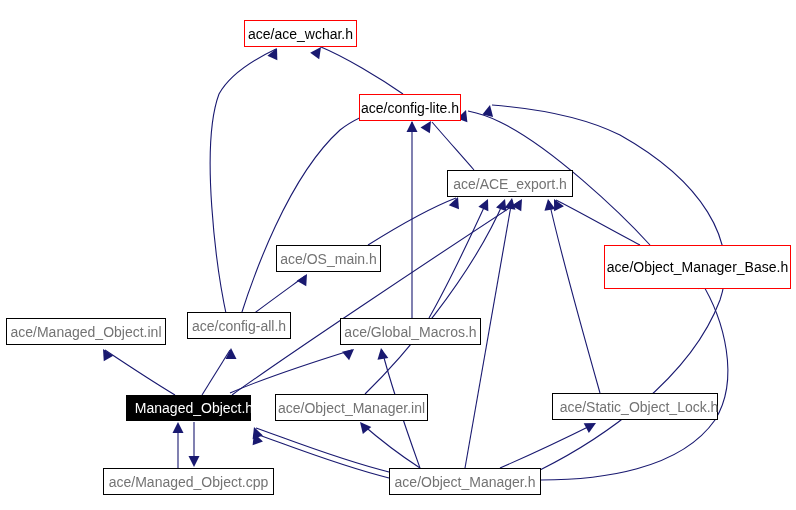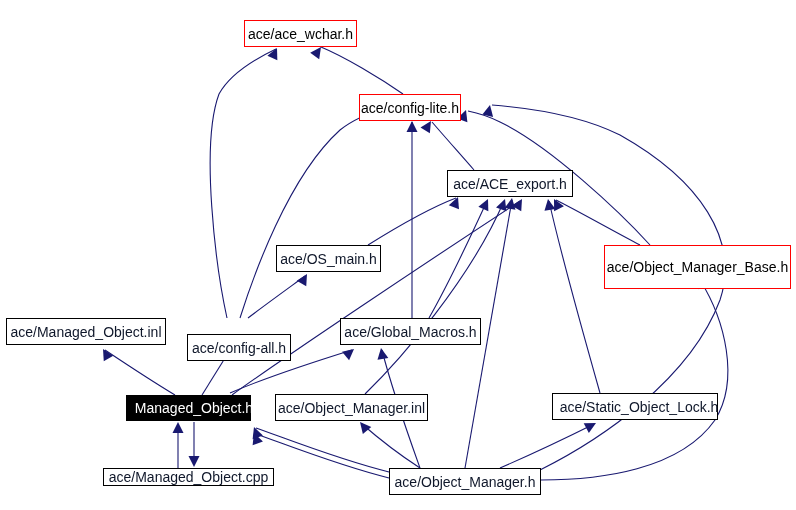--- a/index.html
+++ b/index.html
@@ -37,21 +37,21 @@
     box-sizing: border-box;
     display: flex;
     align-items: center;
     justify-content: center;
     font-size: 14px;
     line-height: 14px;
     white-space: nowrap;
     letter-spacing: 0px;
     background: #ffffff;
     border: 1px solid #000000;
-    color: #0f172a;
+    color: #737373;
     cursor: pointer;
   }
   .graph-node.red {
     border: 1px solid #ff0000;
     color: #000000;
     background: #ffffff;
   }
   .graph-node.current {
     background: #000000;
     border: 1px solid #000000;
@@ -132,35 +132,35 @@
       </div>
       <div class="graph-node red" style="left: 604px; top: 245px; width: 187px; height: 44px;">
         <span class="node-label">ace/Object_Manager_Base.h</span>
       </div>
       <div class="graph-node" style="left: 276px; top: 245px; width: 105px; height: 27px; align-items: center;">
         <span class="node-label">ace/OS_main.h</span>
       </div>
       <div class="graph-node" style="left: 6px; top: 318px; width: 160px; height: 27px;">
         <span class="node-label">ace/Managed_Object.inl</span>
       </div>
-      <div class="graph-node" style="left: 187px; top: 334px; width: 104px; height: 27px;">
+      <div class="graph-node" style="left: 187px; top: 312px; width: 104px; height: 27px;">
         <span class="node-label">ace/config-all.h</span>
       </div>
       <div class="graph-node" style="left: 340px; top: 318px; width: 141px; height: 27px;">
         <span class="node-label">ace/Global_Macros.h</span>
       </div>
       <div class="graph-node current" style="left: 126px; top: 395px; width: 125px; height: 26px; padding-left: 11px;">
         <span class="node-label">Managed_Object.h</span>
       </div>
       <div class="graph-node" style="left: 275px; top: 394px; width: 153px; height: 27px;">
         <span class="node-label">ace/Object_Manager.inl</span>
       </div>
       <div class="graph-node" style="left: 552px; top: 393px; width: 166px; height: 27px; padding-left: 8px;">
         <span class="node-label">ace/Static_Object_Lock.h</span>
       </div>
-      <div class="graph-node" style="left: 103px; top: 468px; width: 171px; height: 18px;">
+      <div class="graph-node" style="left: 103px; top: 468px; width: 171px; height: 27px;">
         <span class="node-label">ace/Managed_Object.cpp</span>
       </div>
       <div class="graph-node" style="left: 389px; top: 468px; width: 152px; height: 27px; text-align: right;">
         <span class="node-label">ace/Object_Manager.h</span>
       </div>
     </div>
 </div>
 
 </body></html>

